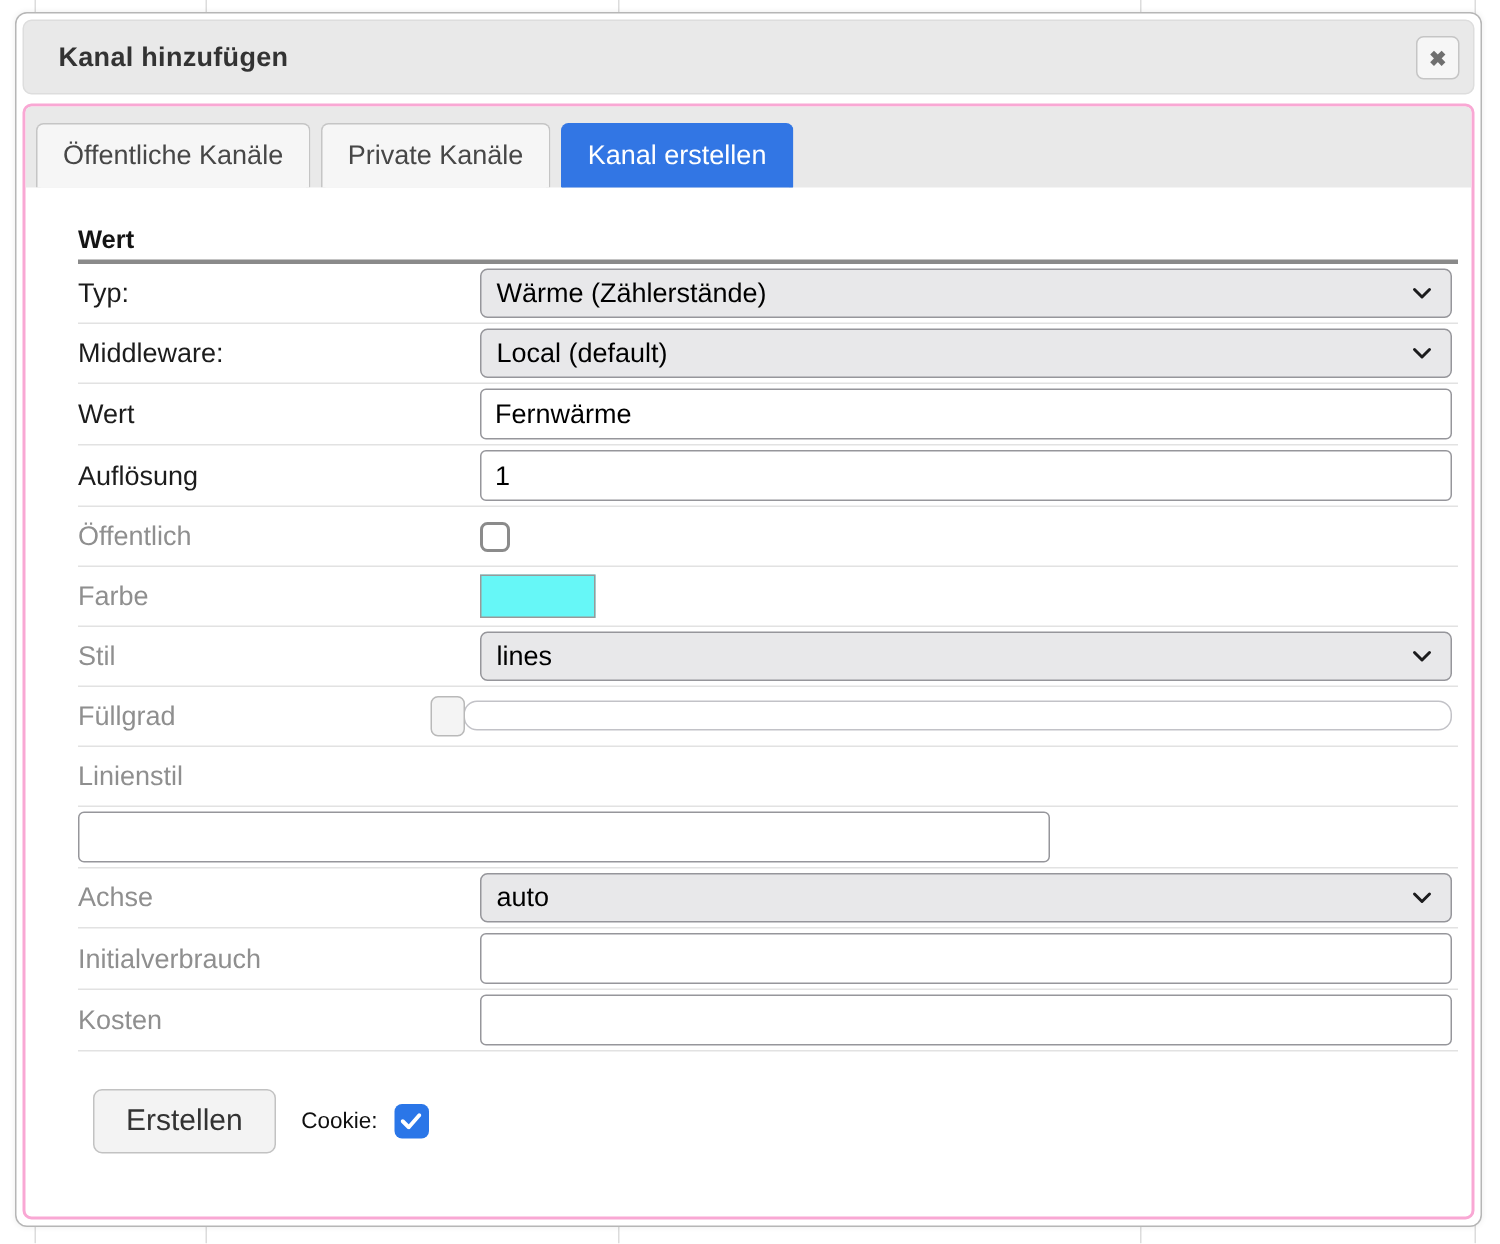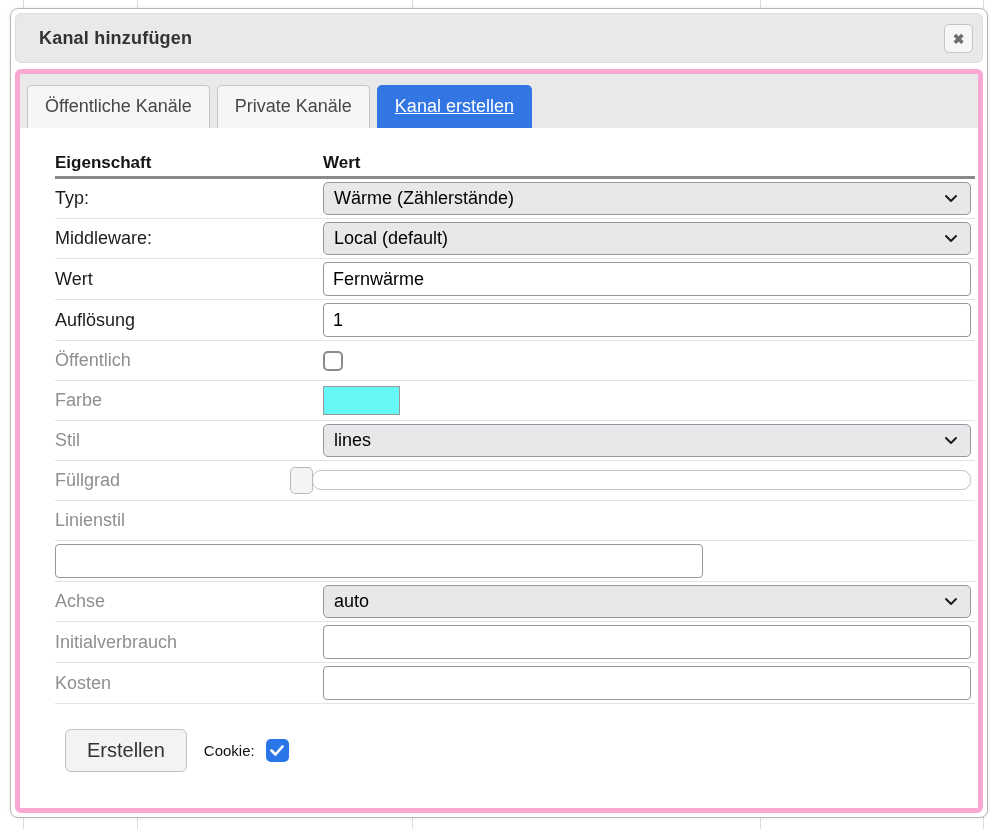--- a/index.html
+++ b/index.html
@@ -18,21 +18,21 @@
   .titlebar { position:relative; height:50px; background:#e9e9e9;
     border:1px solid #dddddd; border-radius:6px; display:flex; align-items:center;
     padding:0 12px; margin-bottom:6px; }
   .title { font-weight:bold; font-size:18px; color:#333; margin-left:11px; letter-spacing:.2px;text-align:right; }
   .close-btn { position:absolute; right:9px; top:10px; width:29px; height:29px;
     background:#f6f6f6; border:1px solid #c5c5c5; border-radius:5px;
     display:flex; align-items:center; justify-content:center; cursor:pointer; }
   .close-btn .glyph { color:#6f6f6f; font-size:14px; font-weight:bold; line-height:1; }
 
   
-  .tabs-widget { border:5px solid #f9a8d4; border-radius:6px; height:744px;
+  .tabs-widget { border:2px solid #f9a8d4; border-radius:6px; height:744px;
     background:#fff; overflow:hidden; }
   .tabstrip { background:#e9e9e9; height:54px; display:flex; align-items:flex-end;
     padding:0 0 0 7px; gap:7px; }
   .tab { background:#f6f6f6; border:1px solid #c5c5c5; border-bottom:none;
     border-radius:5px 5px 0 0; padding:10px 17px 11px; font-size:18px; color:#474747;
     cursor:pointer; white-space:nowrap; }
   .tab.active { color:#fff; border-color:#3276e4; cursor:default; }
 
   
   .panel { padding:22px 22px 0 21px; }
@@ -94,28 +94,27 @@
       <span class="title">Kanal hinzufügen</span>
       <div class="close-btn">
         <span class="glyph">✖</span>
       </div>
     </div>
 
     <div class="tabs-widget">
       <div class="tabstrip">
         <div class="tab">Öffentliche Kanäle</div>
         <div class="tab">Private Kanäle</div>
-        <div class="tab active" style="background-color: rgb(50, 118, 228); text-decoration: underline;">Kanal erstellen</div>
+        <div class="tab active" style="background-color: rgb(50, 118, 228);">Kanal erstellen</div>
       </div>
 
       <div class="panel">
         <div class="proptable">
 
           <div class="thead">
-            <div class="th col-label">Eigenschaft</div>
             <div class="th col-value">Wert</div>
           </div>
 
           <div class="row">
             <div class="label">Typ:</div>
             <div class="control">
               <div class="sel">
                 <span>Wärme (Zählerstände)</span>
                 <span class="chev">
                   <svg width="14" height="9" viewBox="0 0 14 9">

